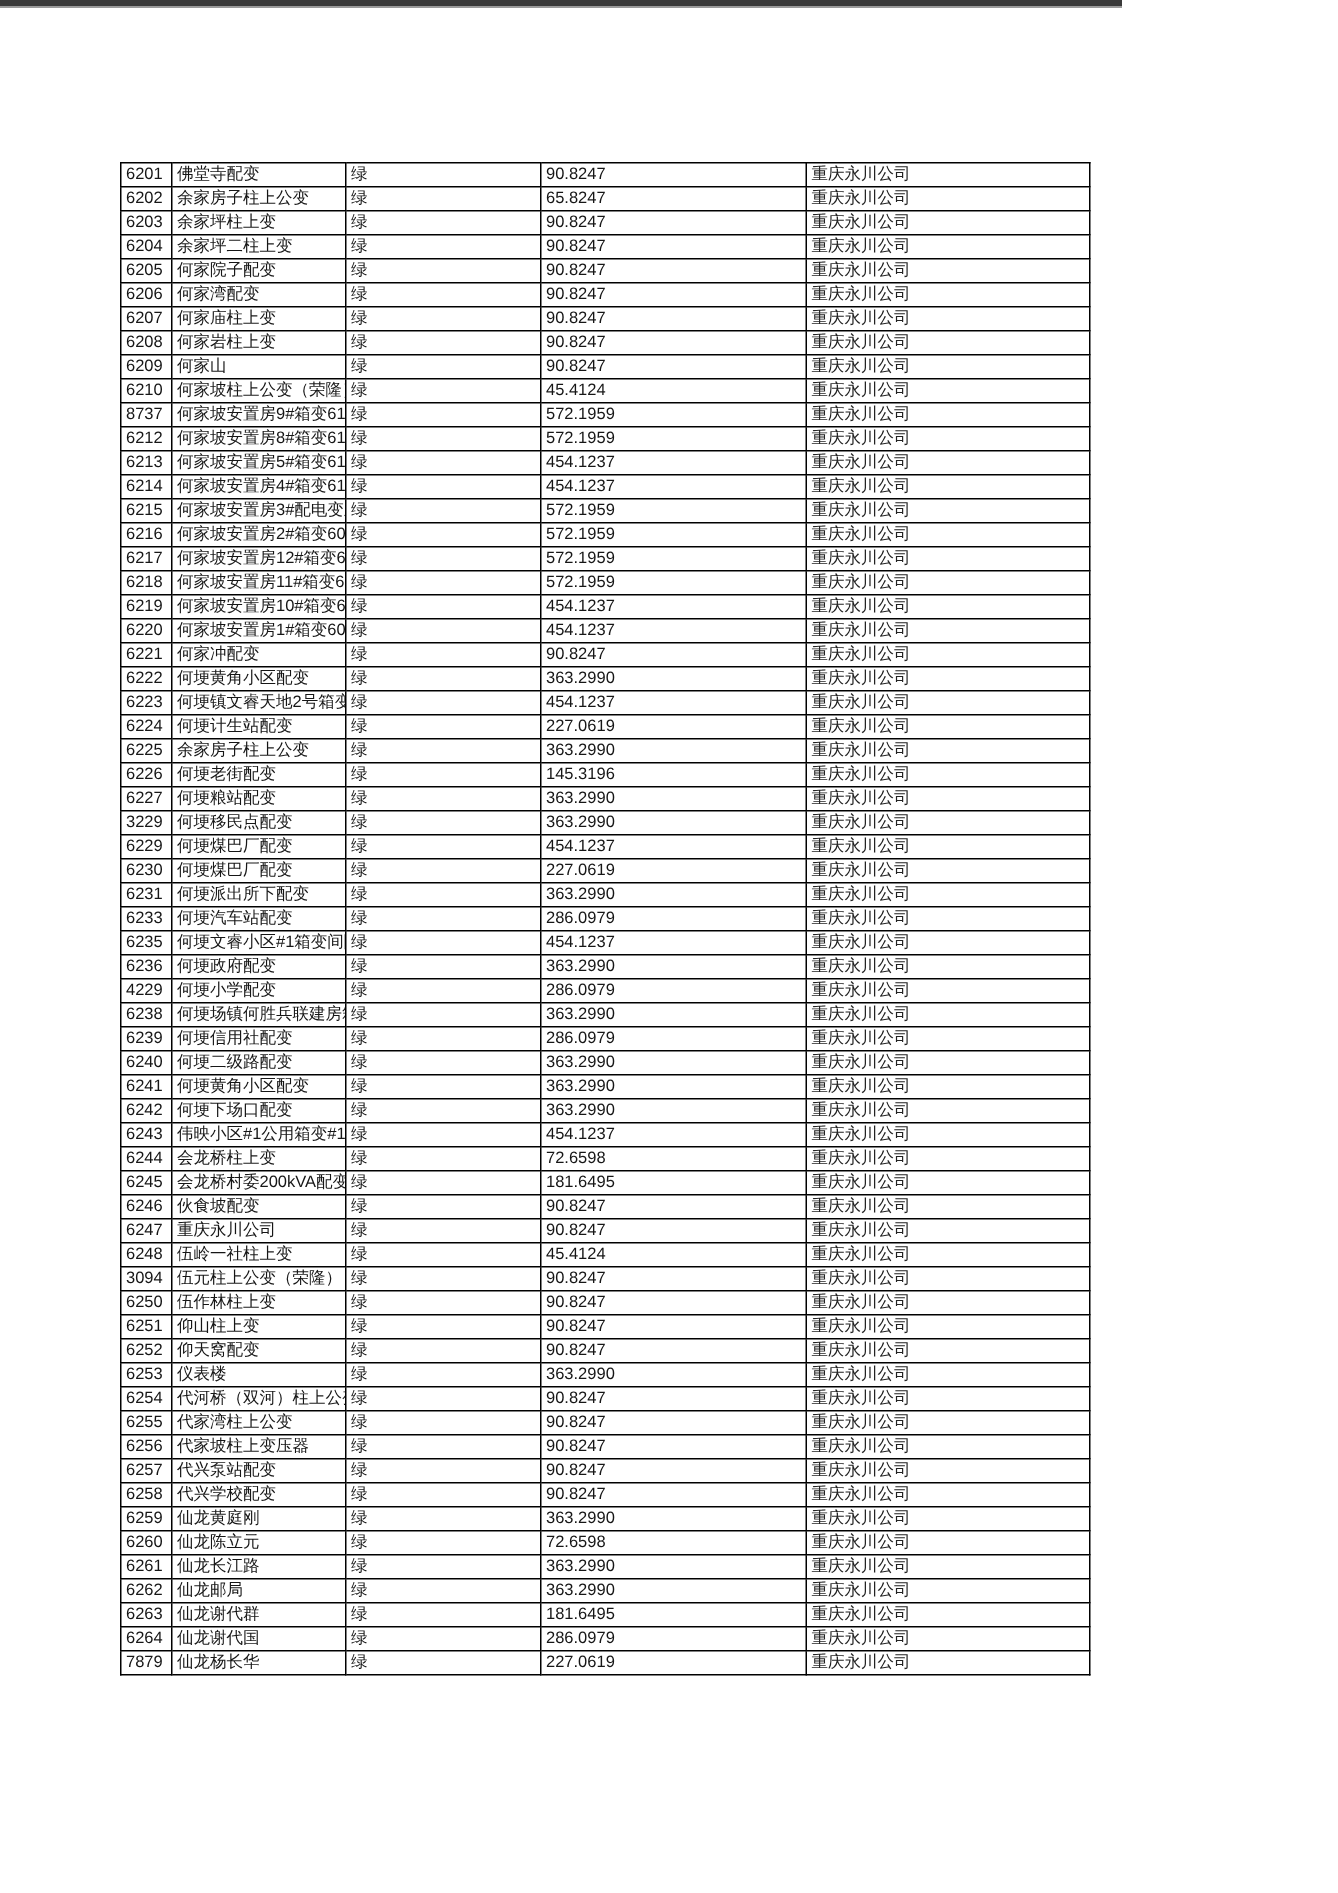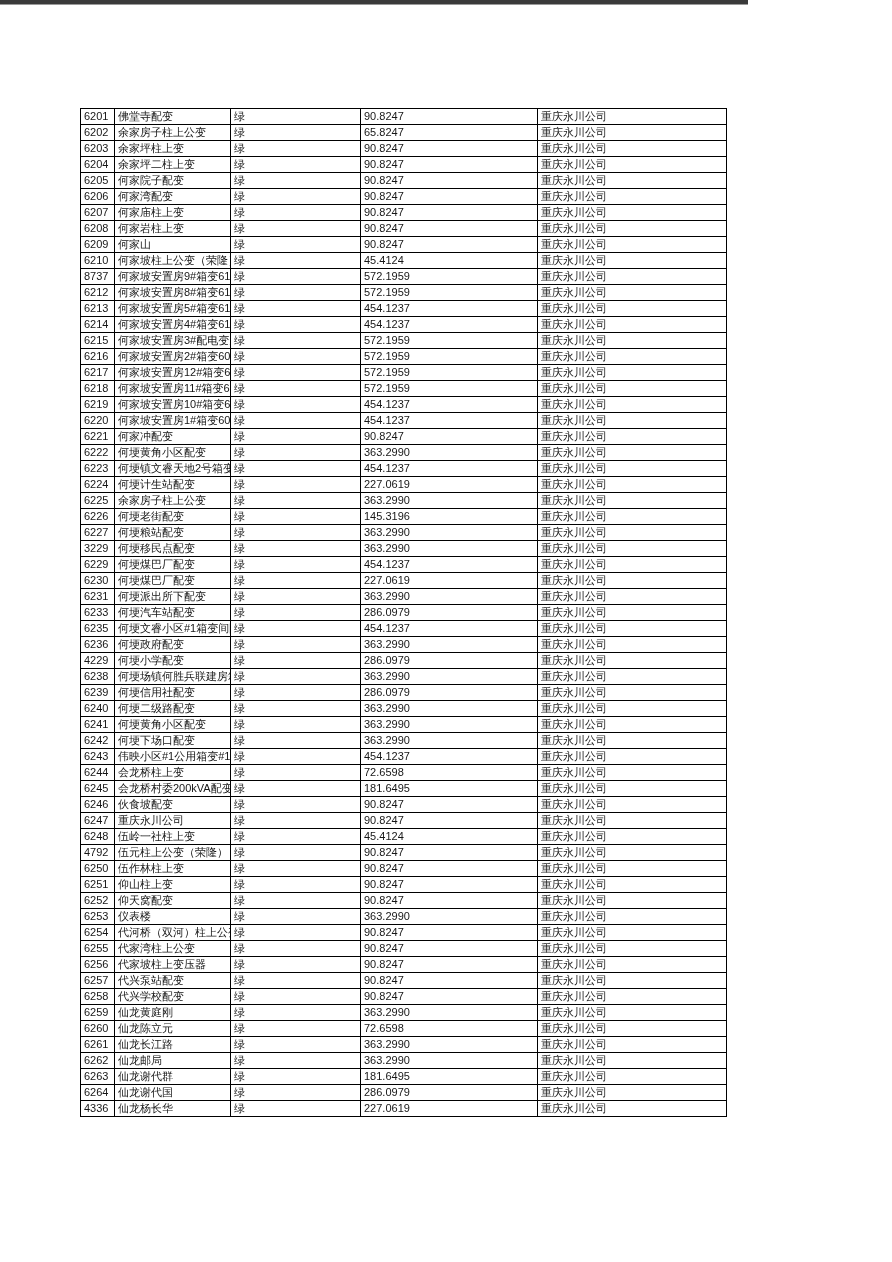--- a/index.html
+++ b/index.html
@@ -384,21 +384,21 @@
           <td class="col-company">重庆永川公司</td>
         </tr>
         <tr>
           <td class="col-id">6248</td>
           <td class="col-name">伍岭一社柱上变</td>
           <td class="col-status">绿</td>
           <td class="col-value">45.4124</td>
           <td class="col-company">重庆永川公司</td>
         </tr>
         <tr>
-          <td class="col-id">4792</td>
+          <td class="col-id">3094</td>
           <td class="col-name">伍元柱上公变（荣隆）</td>
           <td class="col-status">绿</td>
           <td class="col-value">90.8247</td>
           <td class="col-company">重庆永川公司</td>
         </tr>
         <tr>
           <td class="col-id">6250</td>
           <td class="col-name">伍作林柱上变</td>
           <td class="col-status">绿</td>
           <td class="col-value">90.8247</td>
@@ -496,21 +496,21 @@
           <td class="col-company">重庆永川公司</td>
         </tr>
         <tr>
           <td class="col-id">6264</td>
           <td class="col-name">仙龙谢代国</td>
           <td class="col-status">绿</td>
           <td class="col-value">286.0979</td>
           <td class="col-company">重庆永川公司</td>
         </tr>
         <tr>
-          <td class="col-id">4336</td>
+          <td class="col-id">7879</td>
           <td class="col-name">仙龙杨长华</td>
           <td class="col-status">绿</td>
           <td class="col-value">227.0619</td>
           <td class="col-company">重庆永川公司</td>
         </tr>
       </tbody>
   </table>
 </div>
 
 </body></html>

